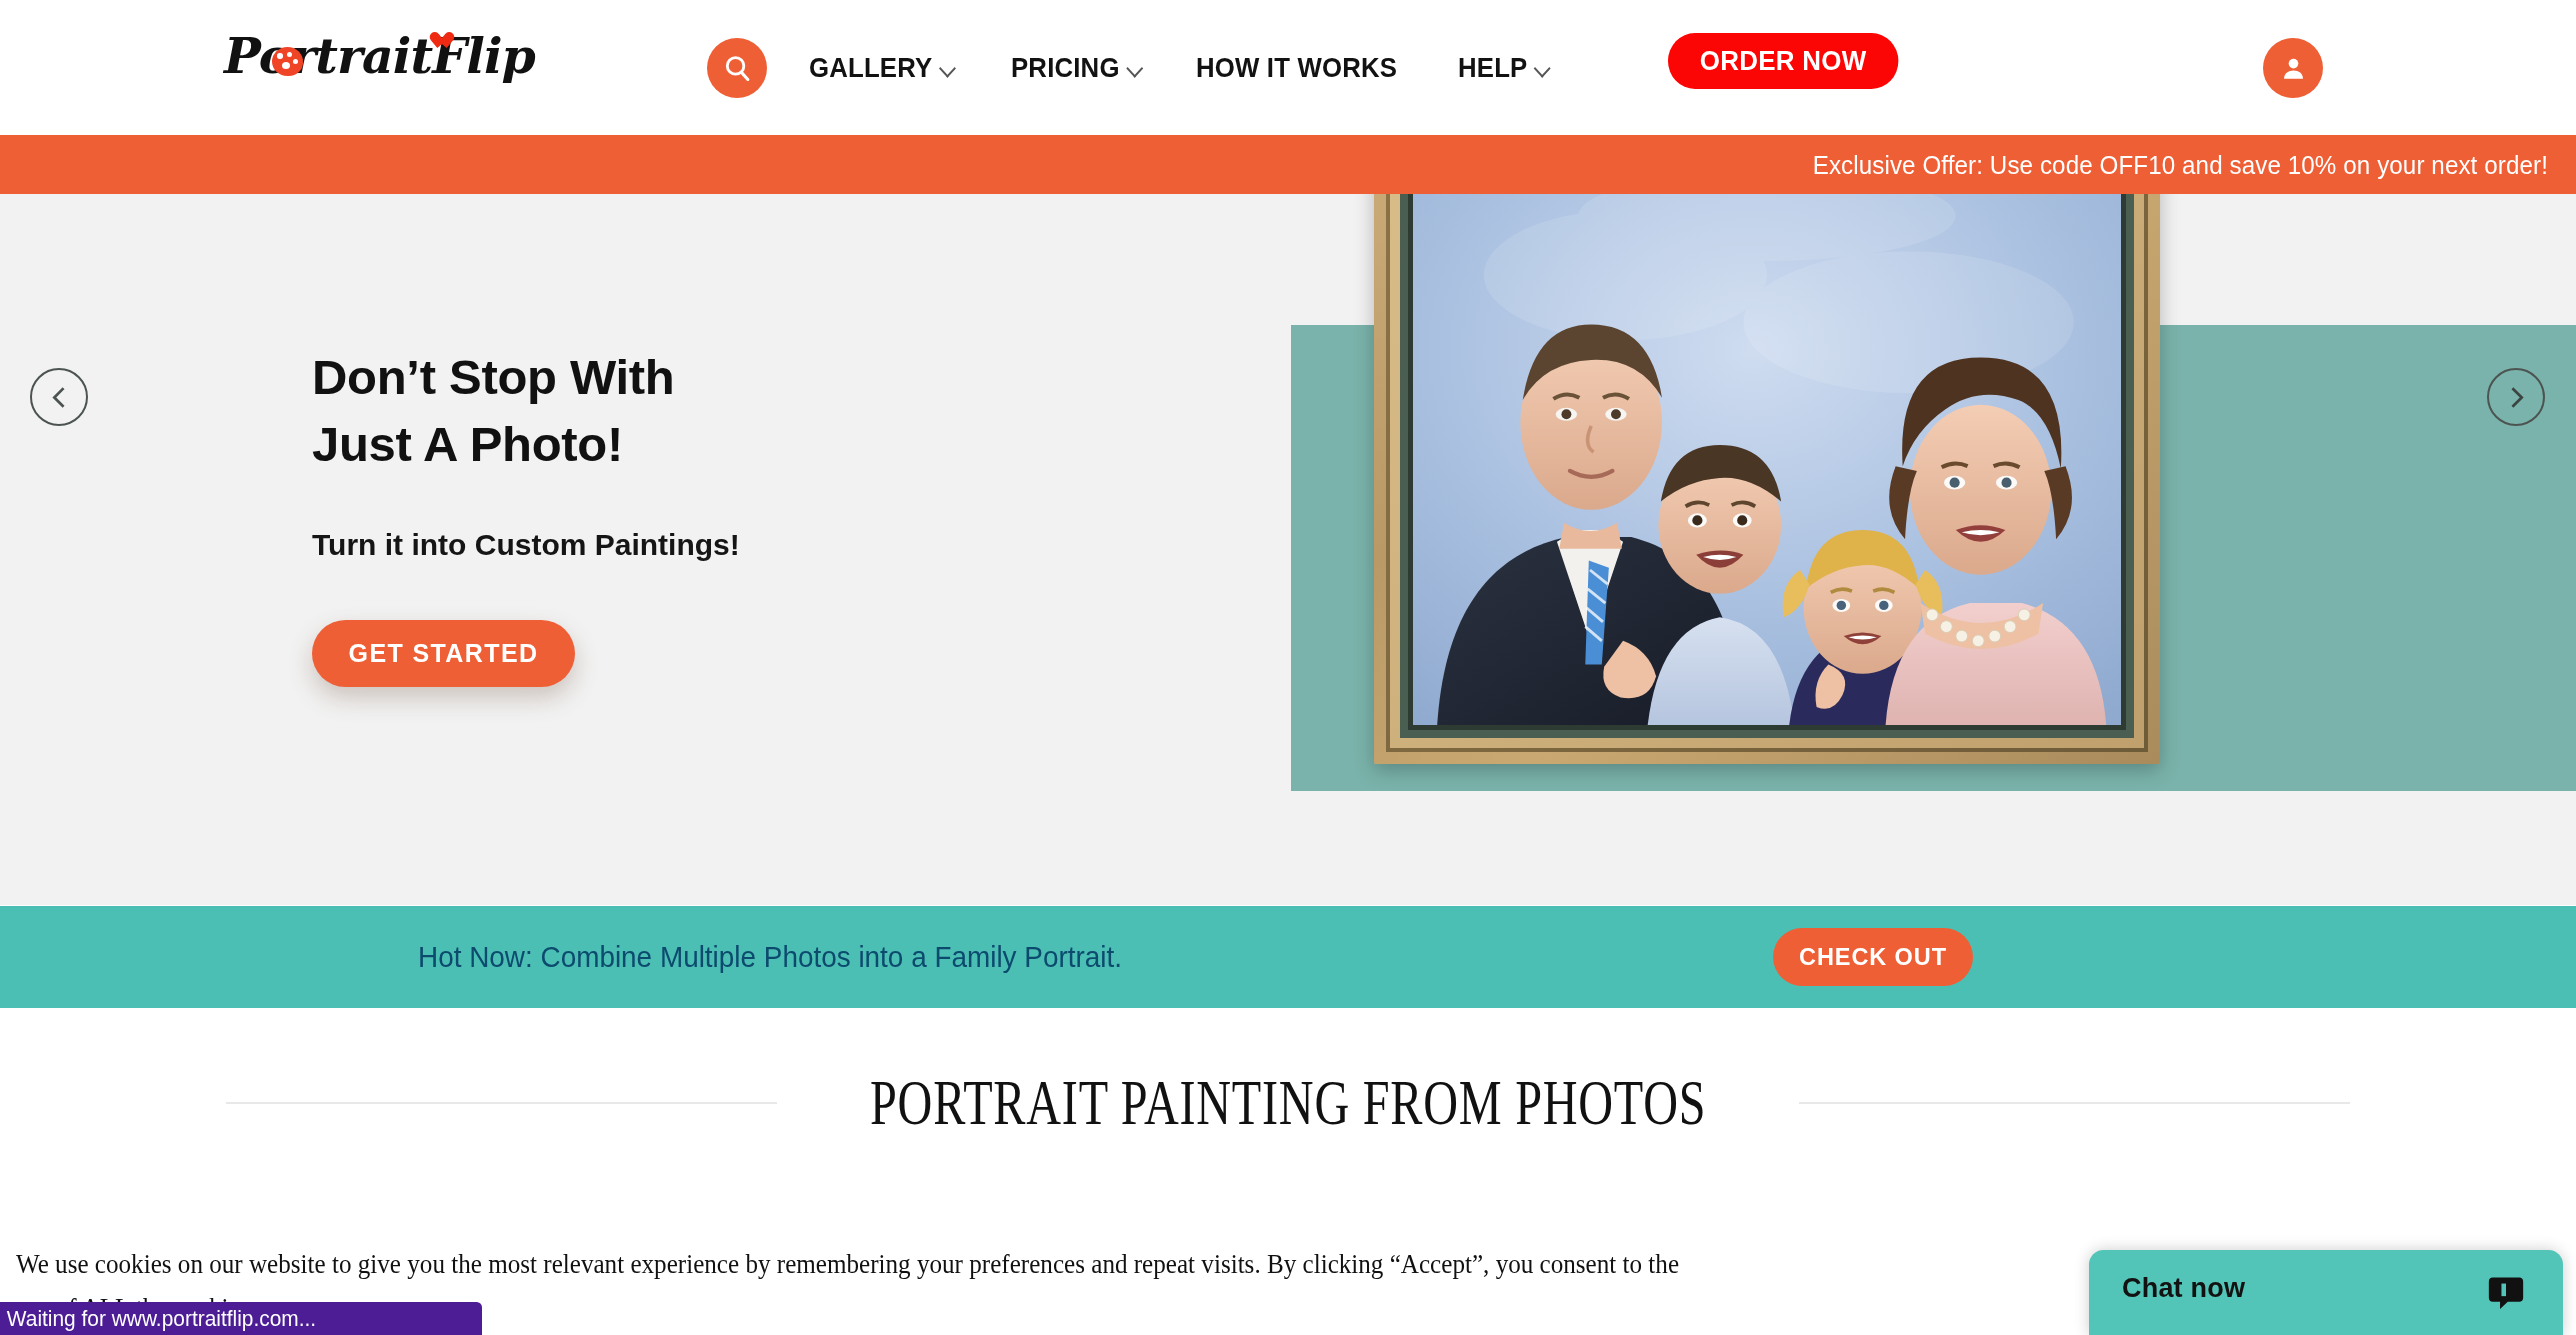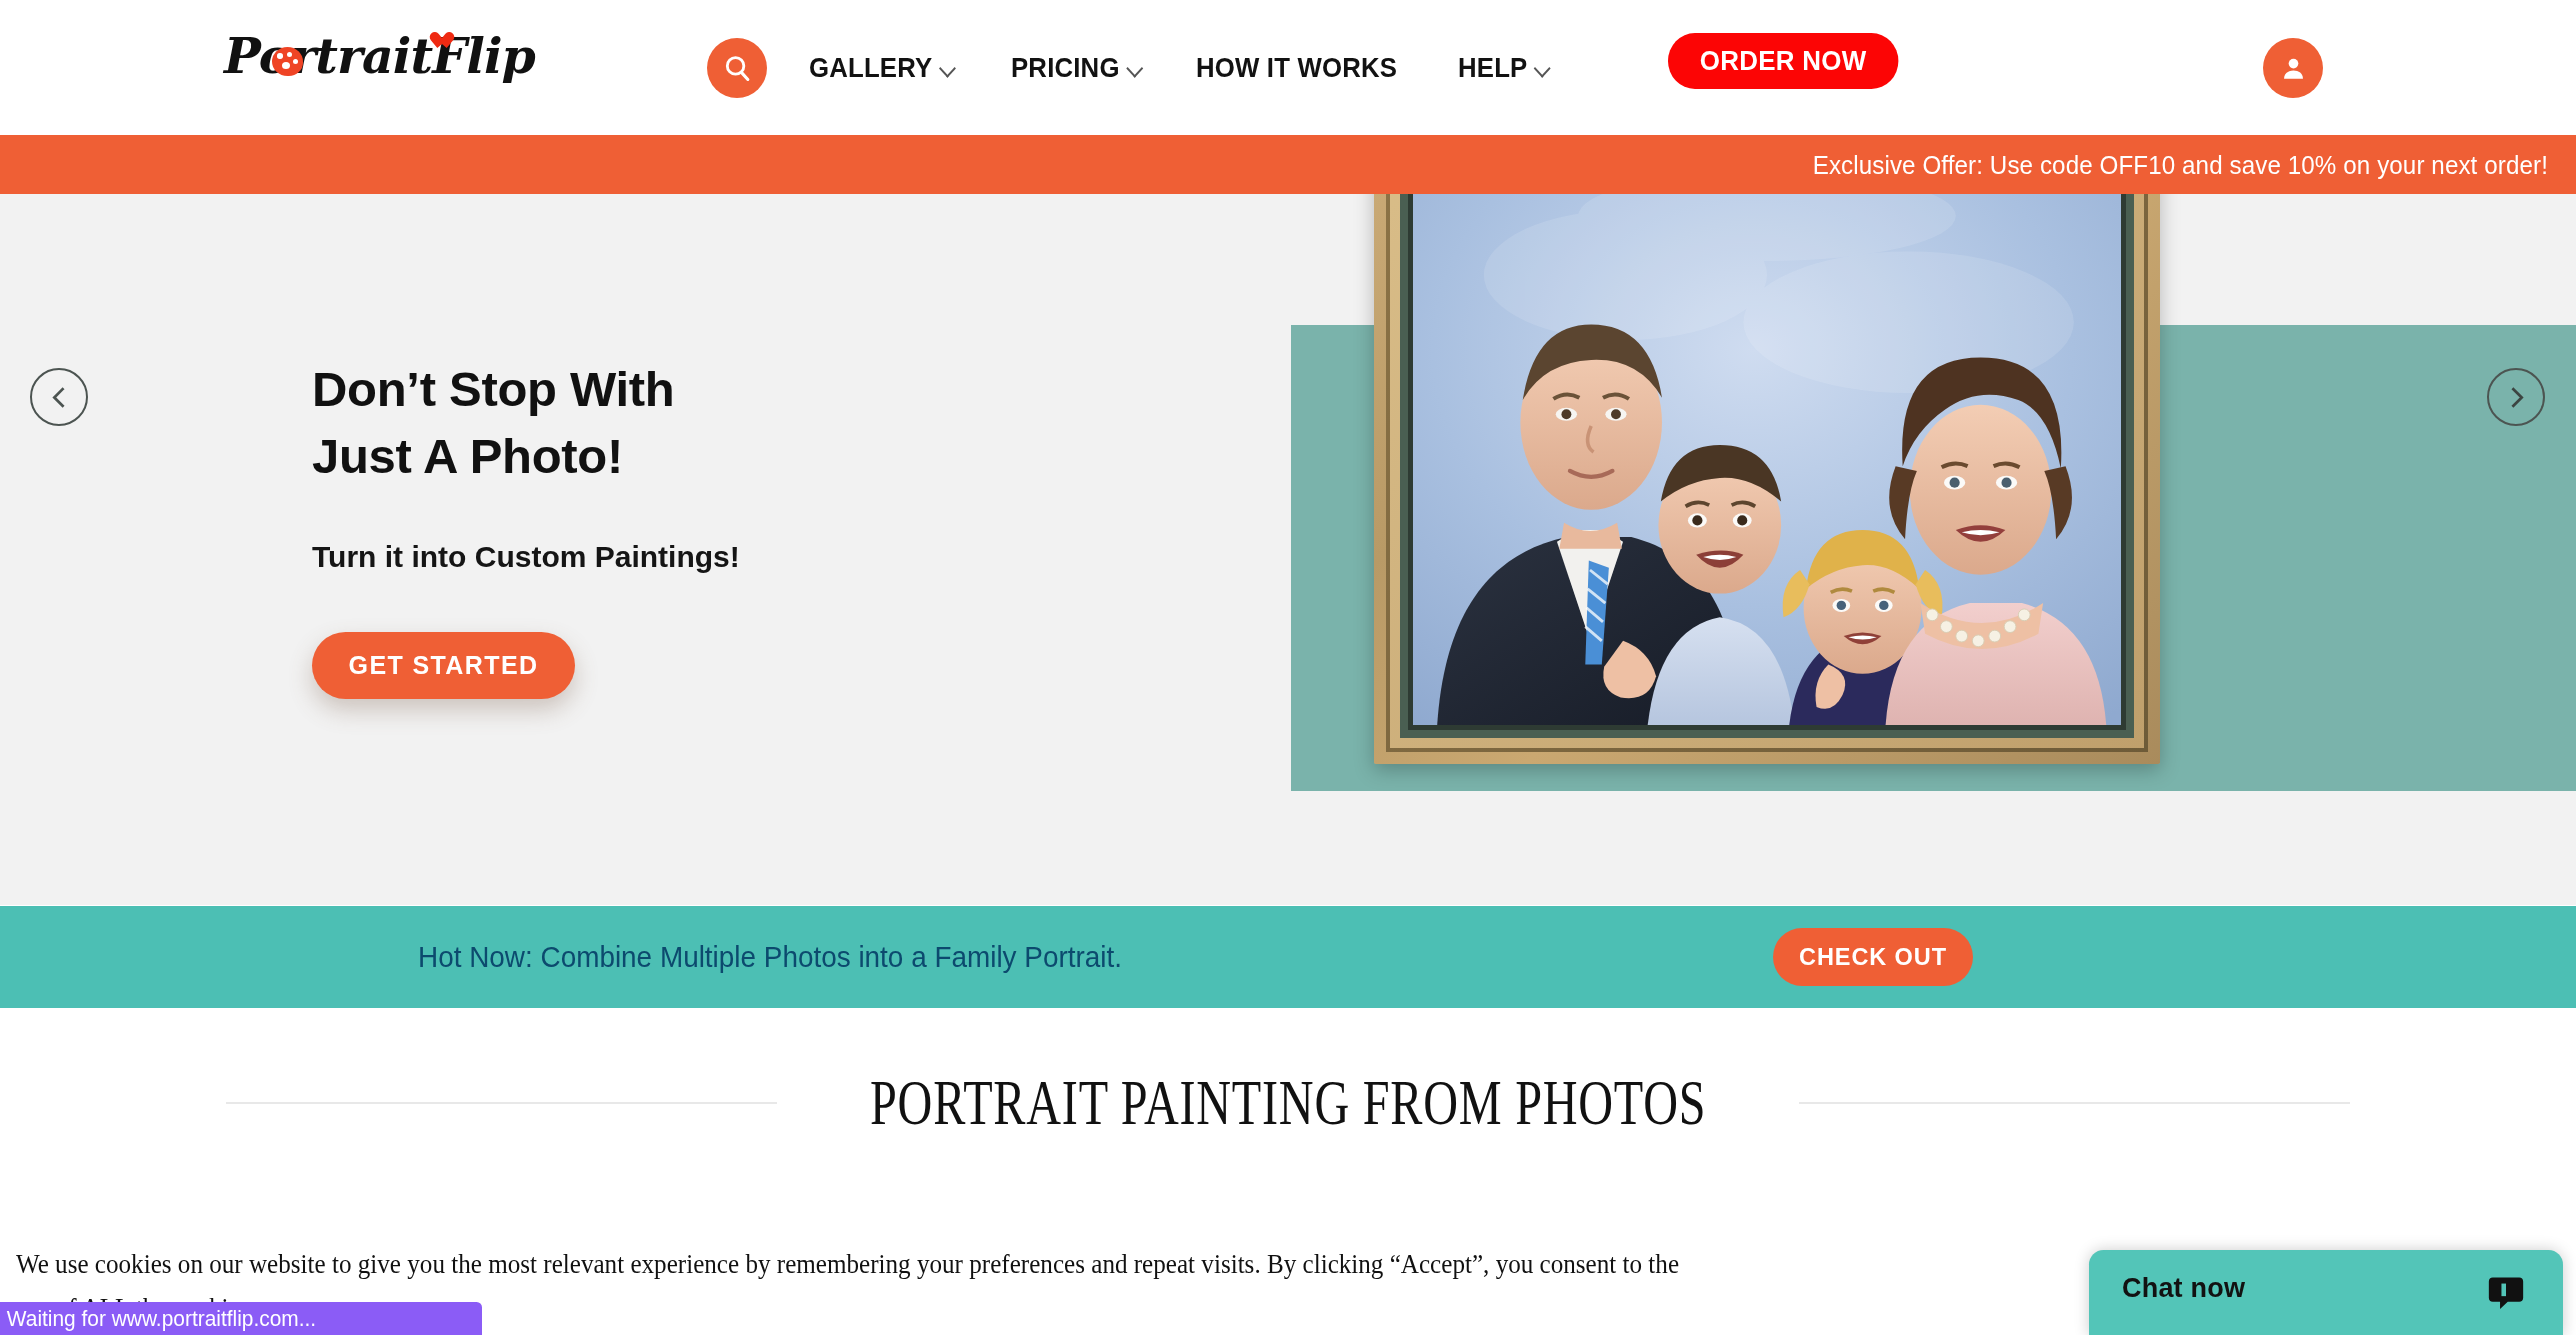--- a/index.html
+++ b/index.html
@@ -92,21 +92,21 @@
 
   
   .hero {
     position:absolute; left:0; top:194px; width:2576px; height:711px;
     background:#f2f2f2; overflow:hidden;
   }
   .teal-band {
     position:absolute; left:1291px; top:131px; width:1285px; height:466px;
     background:#7ab3ab;
   }
-  .hero-copy { position:absolute; left:312px; top:162px; width:813px; }
+  .hero-copy { position:absolute; left:312px; top:150px; width:813px; }
   .hero-title {
     font-size:49px; font-weight:700; color:#111; line-height:1.36;
     letter-spacing:-0.3px;
   }
   .hero-sub {
     margin-top:45px; font-size:30px; font-weight:700; color:#151515;
     line-height:1.52;
   }
   .get-started {
     margin-top:52px; display:inline-flex; align-items:center; justify-content:center;
@@ -208,21 +208,21 @@
   }
   .chat-label {
     position:absolute; left:33px; top:22.6px;
     font-size:27px; font-weight:700; color:#121212; letter-spacing:0.2px;
   }
   .chat-icon { position:absolute; right:36px; top:22px; }
 
   
   .status {
     position:absolute; left:0; top:1302px; width:482px; height:33px;
-    background:#8b5cf6; border-radius:0 5.4px 0 0;
+    background:#4c1d95; border-radius:0 5.4px 0 0;
     display:flex; align-items:center;
   }
   .status span {
     color:#fff; font-size:22px; padding-left:7.2px; white-space:nowrap;
     transform:scaleX(0.95); transform-origin:left center; display:inline-block;
   }
 </style>
 </head>
 <body>
 

